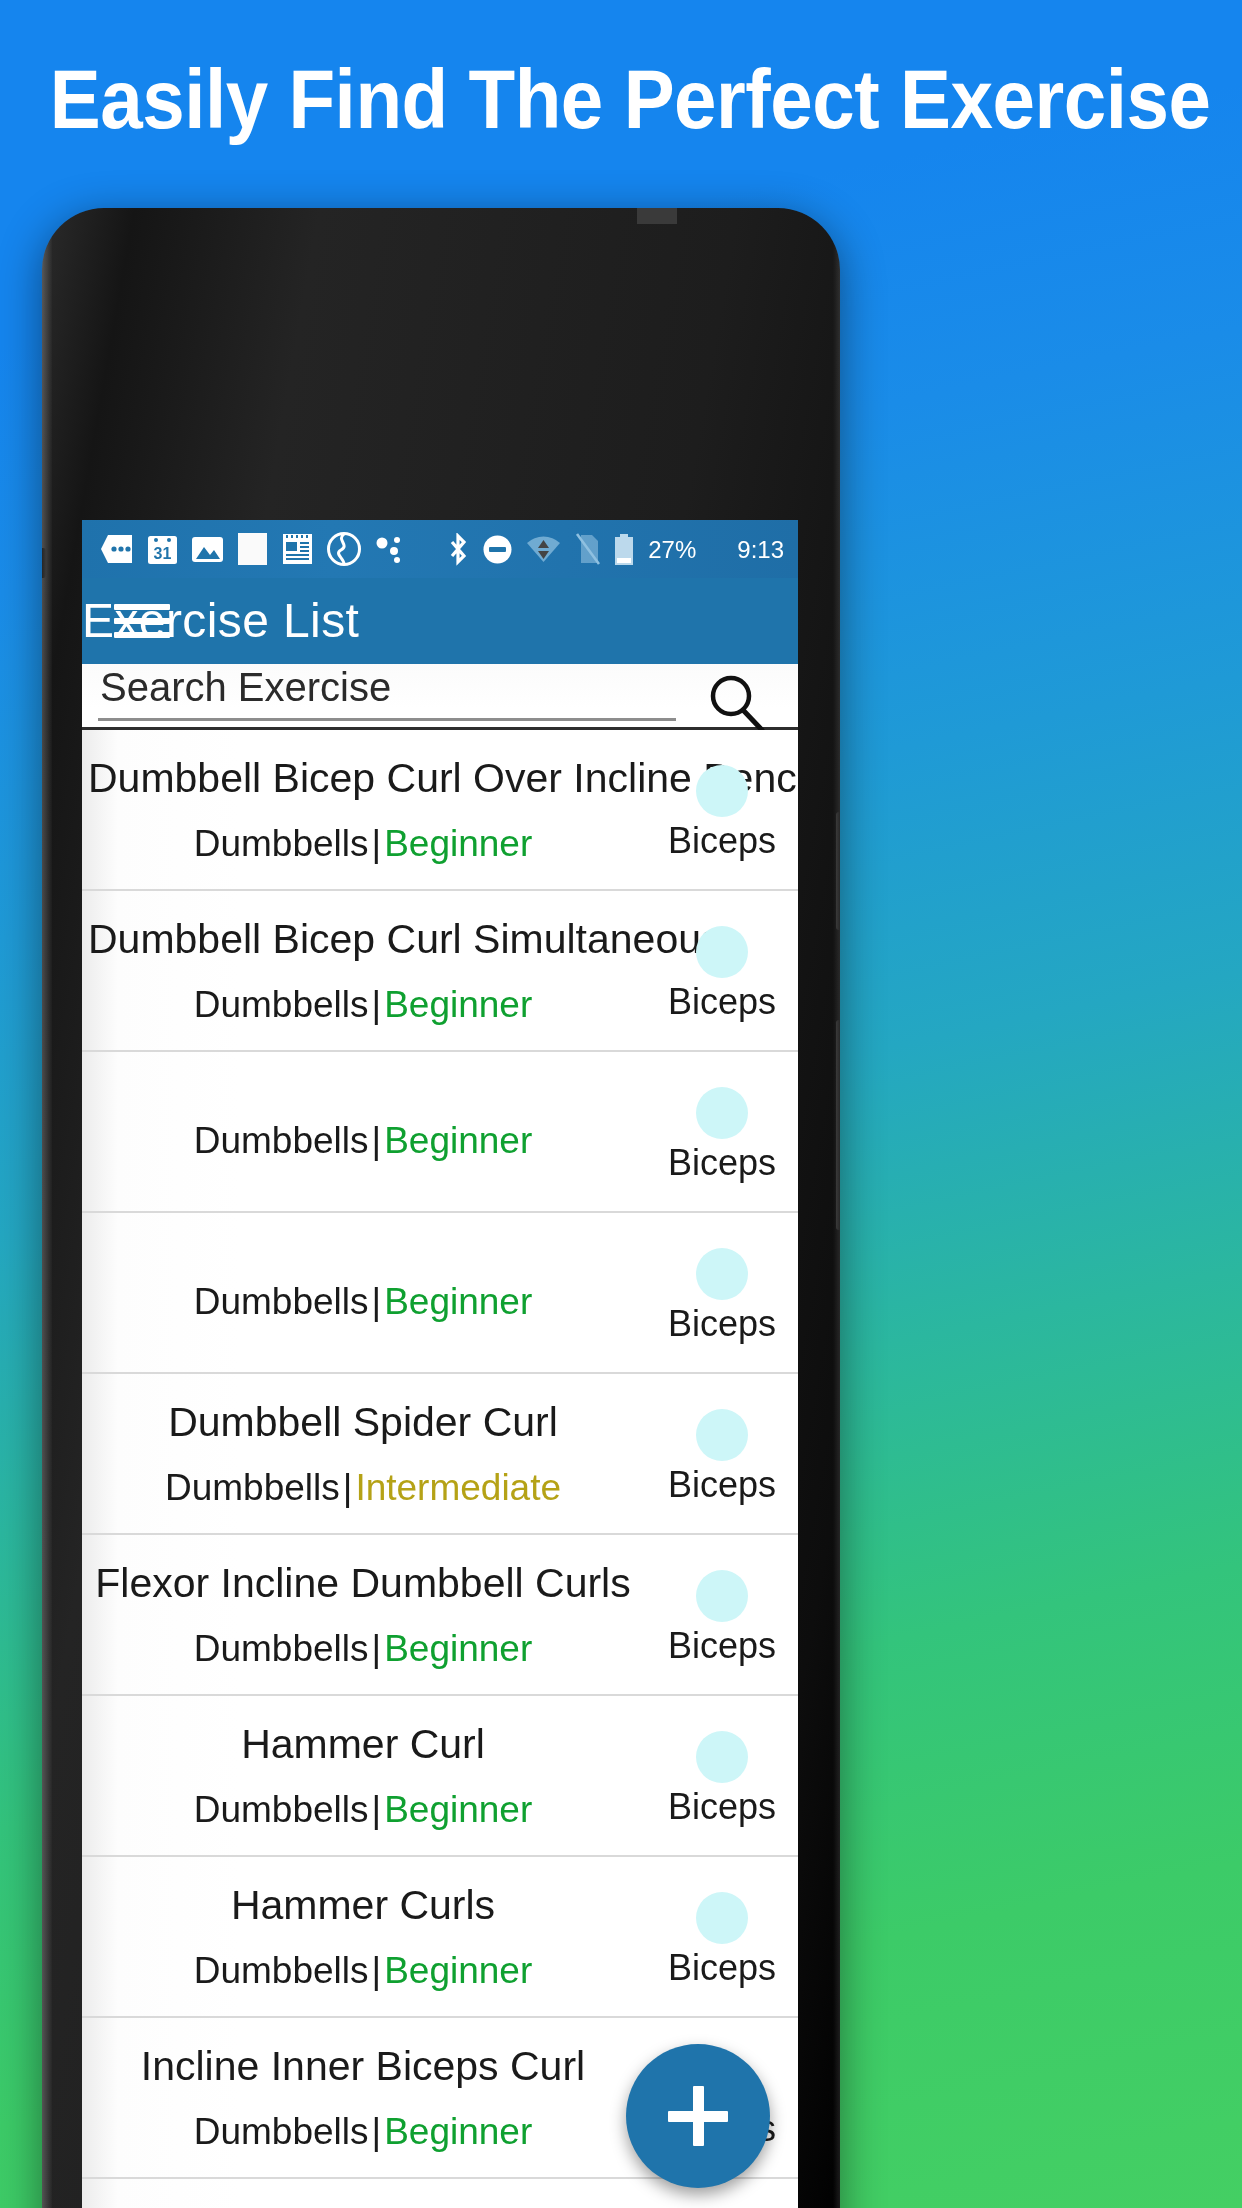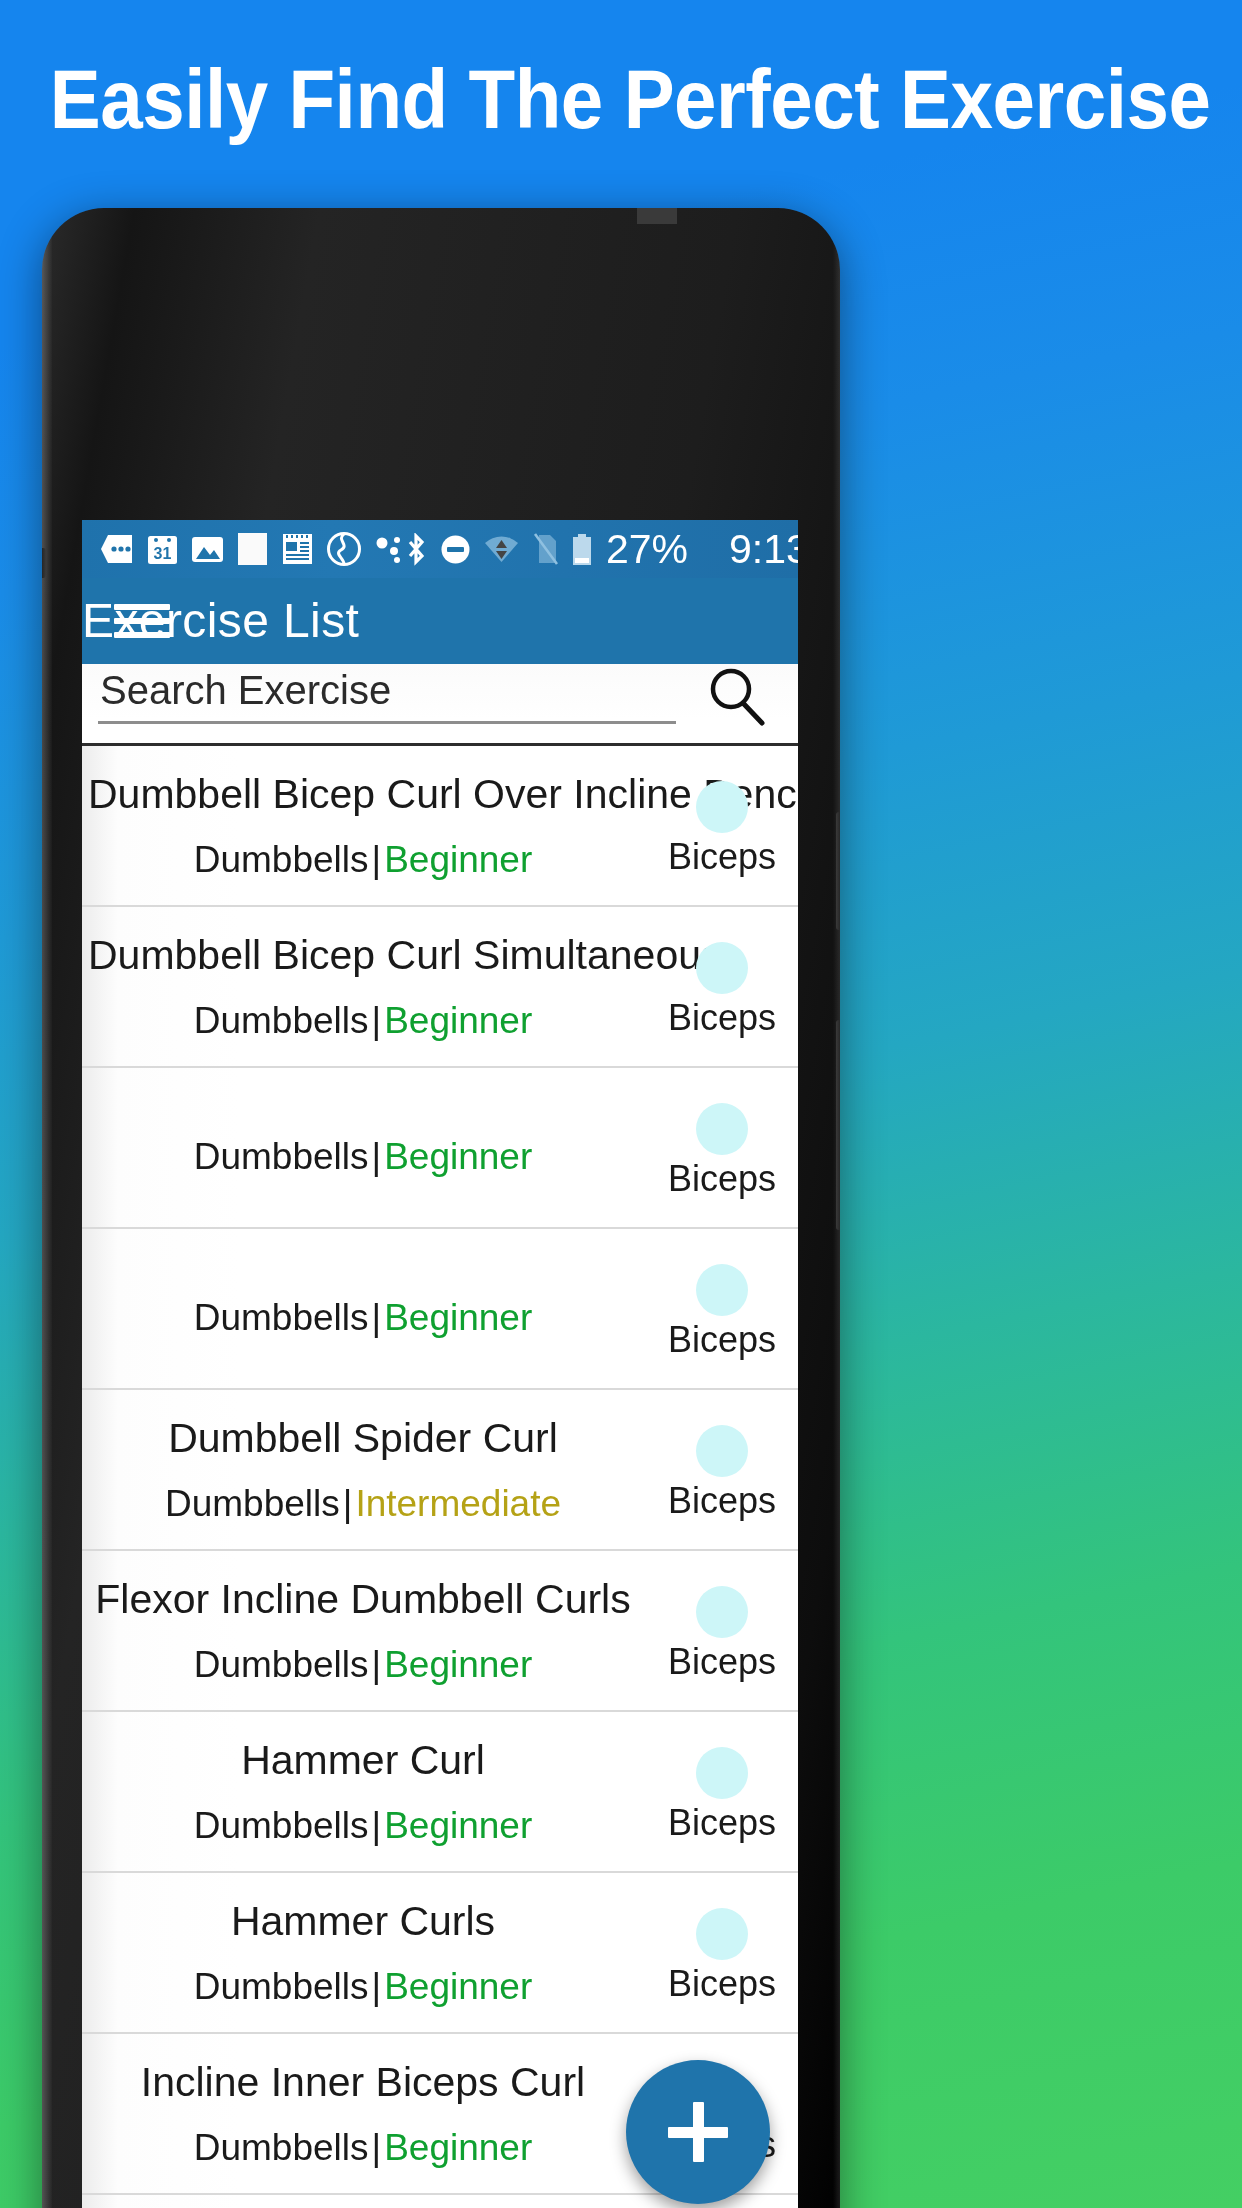--- a/index.html
+++ b/index.html
@@ -161,21 +161,21 @@
     display: flex;
     align-items: center;
     padding: 0 14px 0 18px;
     box-sizing: border-box;
   }
   .sb-left { display: flex; align-items: center; gap: 13px; flex: 1; }
   .sb-right { display: flex; align-items: center; gap: 13px; }
   .sb-ic { display: block; }
   .sb-text {
     color: #ffffff;
-    font-size: 41px;
+    font-size: 24px;
     line-height: 31px;
     letter-spacing: 0px;
     font-family: "Liberation Sans", sans-serif;
   }
   .sb-time { margin-left: 28px; }
 
   
   .appbar {
     height: 86px;
     background: #1f74ab;
@@ -210,24 +210,24 @@
     color: #ffffff;
     font-size: 48px;
     line-height: 48px;
     font-family: "Liberation Sans", sans-serif;
     font-weight: normal;
     letter-spacing: 0.4px;
   }
 
   
   .searchbar {
-    height: 82px;
+    height: 66px;
     background: linear-gradient(180deg, #fbfbfb 0%, #ffffff 70%);
     display: flex;
-    align-items: center;
+    align-items: flex-start;
     padding: 0 22px 16px 16px;
     box-sizing: border-box;
     border-bottom: 3px solid #2d2d2d;
   }
   .search-input-wrap {
     flex: 1;
     margin-right: 22px;
     border-bottom: 3px solid #8d8d8d;
     padding-bottom: 4px;
   }

